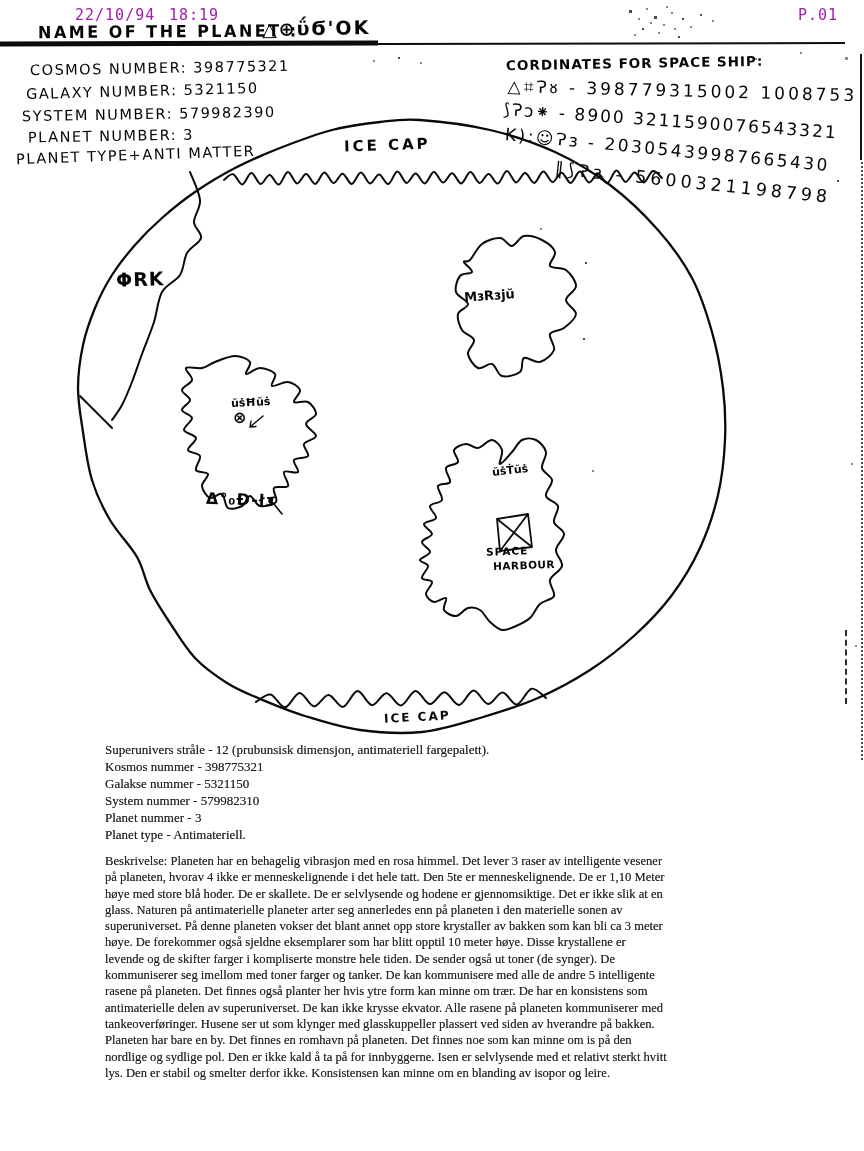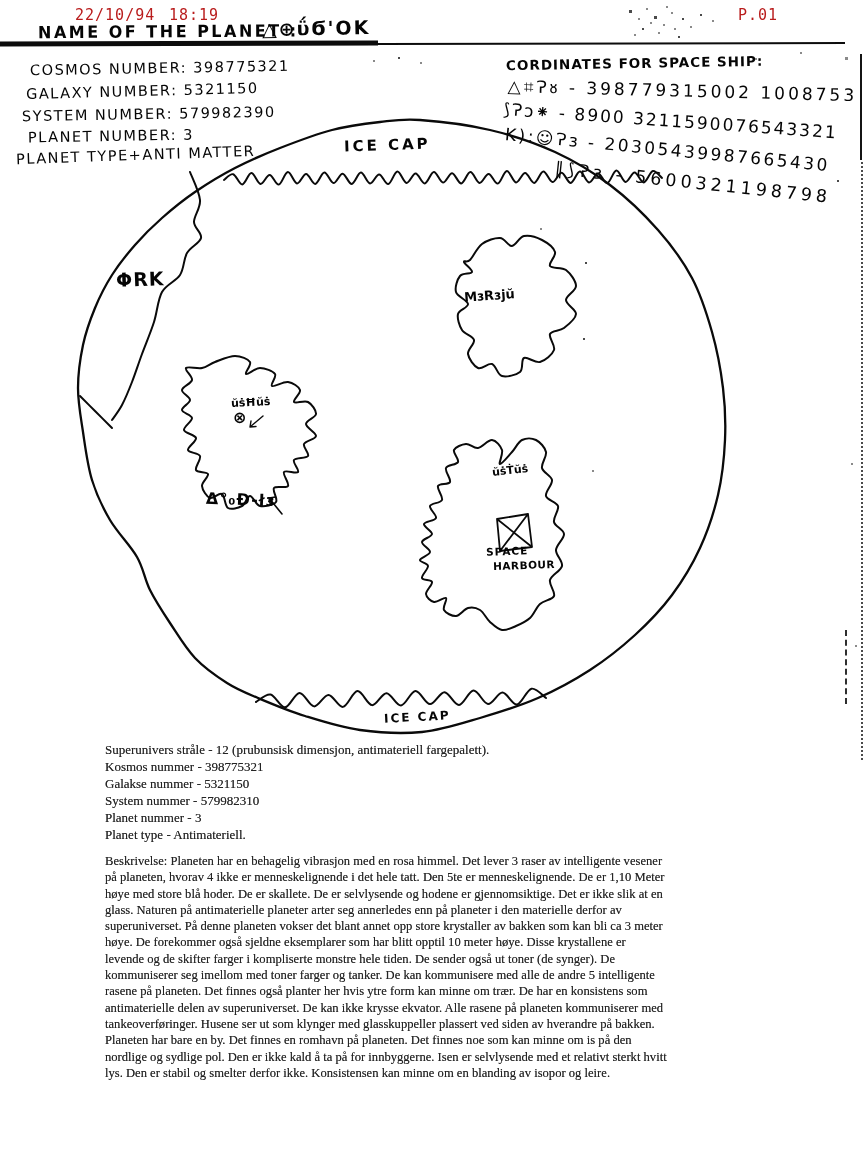--- a/index.html
+++ b/index.html
@@ -1,41 +1,41 @@
 <!DOCTYPE html>
 <html><head>
 <meta charset="utf-8">
 <style>
   html,body{margin:0;padding:0;}
   body{
     width:864px;height:1151px;position:relative;background:#ffffff;
     font-family:"DejaVu Sans",sans-serif;color:#000;overflow:hidden;
   }
   .abs{position:absolute;white-space:nowrap;}
-  .fax{font-family:"DejaVu Sans Mono","Liberation Mono",monospace;font-size:15px;color:#b91c1c;letter-spacing:1px;}
+  .fax{font-family:"DejaVu Sans Mono","Liberation Mono",monospace;font-size:15px;color:#a21caf;letter-spacing:1px;}
   .hw{font-family:"DejaVu Sans",sans-serif;color:#050505;}
   .hw-title{font-size:16px;letter-spacing:2.5px;font-weight:600;transform:rotate(-0.4deg) scaleY(1.05);}
   .hw-glyphs{font-size:19px;letter-spacing:2px;font-weight:600;}
   .hw-reg{font-size:14.5px;letter-spacing:1.5px;font-weight:500;}
   .hw-coord-h{font-size:13.5px;letter-spacing:1px;font-weight:600;}
   .hw-coord{font-size:17px;letter-spacing:3px;font-weight:500;}
   .hw-map{font-weight:600;}
   .rule{position:absolute;background:#0c0c0c;}
   .typed{font-family:"Liberation Serif","DejaVu Serif",serif;color:#242424;text-shadow:0 0 0.6px #777;}
   .typed-summary div{height:17px;line-height:17px;font-size:13px;}
   .typed-desc div{height:16.3px;line-height:16.3px;font-size:12.6px;}
   .speck{position:absolute;background:#7a7a7a;}
   svg path{fill:none;stroke:#0a0a0a;stroke-linecap:round;stroke-linejoin:round;}
 </style>
 </head>
 <body>
 
 <div class="abs fax" style="left:75px;top:6px;">22/10/94</div>
 <div class="abs fax" style="left:169px;top:6px;">18:19</div>
-<div class="abs fax" style="left:738px;top:6px;">P.01</div>
+<div class="abs fax" style="left:798px;top:6px;">P.01</div>
 
 <div class="abs hw hw-title" style="left:38px;top:22px;">NAME OF THE PLANET :</div>
 <div class="abs hw hw-glyphs" style="left:262px;top:17px;transform:rotate(-1deg);">△⊕ΰϬ'OK</div>
 
 <div class="rule" style="left:0;top:43px;width:845px;height:2px;transform:rotate(-0.12deg);"></div>
 <div class="rule" style="left:0;top:41px;width:378px;height:5px;transform:rotate(-0.15deg);"></div>
 
 <div class="abs hw hw-reg" style="left:30px;top:60px;transform:rotate(-1deg);">COSMOS NUMBER: 398775321</div>
 <div class="abs hw hw-reg" style="left:26px;top:83px;transform:rotate(-1.5deg);">GALAXY NUMBER: 5321150</div>
 <div class="abs hw hw-reg" style="left:22px;top:106px;transform:rotate(-1deg);">SYSTEM NUMBER: 579982390</div>
@@ -81,21 +81,21 @@
     <div>Galakse nummer - 5321150</div>
     <div>System nummer - 579982310</div>
     <div>Planet nummer - 3</div>
     <div>Planet type - Antimateriell.</div>
   </div>
 
 <div class="abs typed typed-desc" style="left:105px;top:853px;">
     <div>Beskrivelse: Planeten har en behagelig vibrasjon med en rosa himmel.  Det lever 3 raser av intelligente vesener</div>
     <div>på planeten, hvorav 4 ikke er menneskelignende i det hele tatt. Den 5te er menneskelignende. De er 1,10 Meter</div>
     <div>høye med store blå hoder. De er skallete. De er selvlysende og hodene er gjennomsiktige. Det er ikke slik at en</div>
-    <div>glass. Naturen på antimaterielle planeter arter seg annerledes enn på planeter i den materielle derfor av</div>
+    <div>glass. Naturen på antimaterielle planeter arter seg annerledes enn på planeten i den materielle sonen av</div>
     <div>superuniverset. På denne planeten vokser det blant annet opp store krystaller av bakken som kan bli ca 3 meter</div>
     <div>høye.  De forekommer også sjeldne eksemplarer som har blitt opptil 10 meter høye.  Disse krystallene er</div>
     <div>levende og de skifter farger i kompliserte monstre hele tiden. De sender også ut toner (de synger). De</div>
     <div>kommuniserer seg imellom med toner farger og tanker. De kan kommunisere med alle de andre 5 intelligente</div>
     <div>rasene på planeten. Det finnes også planter her hvis ytre form kan minne om trær. De har en konsistens som</div>
     <div>antimaterielle delen av superuniverset. De kan ikke krysse ekvator. Alle rasene på planeten kommuniserer med</div>
     <div>tankeoverføringer.  Husene ser ut som klynger med glasskuppeller plassert ved siden av hverandre på bakken.</div>
     <div>Planeten har bare en by. Det finnes en romhavn på planeten.  Det finnes noe som kan minne om is på den</div>
     <div>nordlige og sydlige pol. Den er ikke kald å ta på for innbyggerne. Isen er selvlysende med et relativt sterkt hvitt</div>
     <div>lys. Den er stabil og smelter derfor ikke. Konsistensen kan minne om en blanding av isopor og leire.</div>

